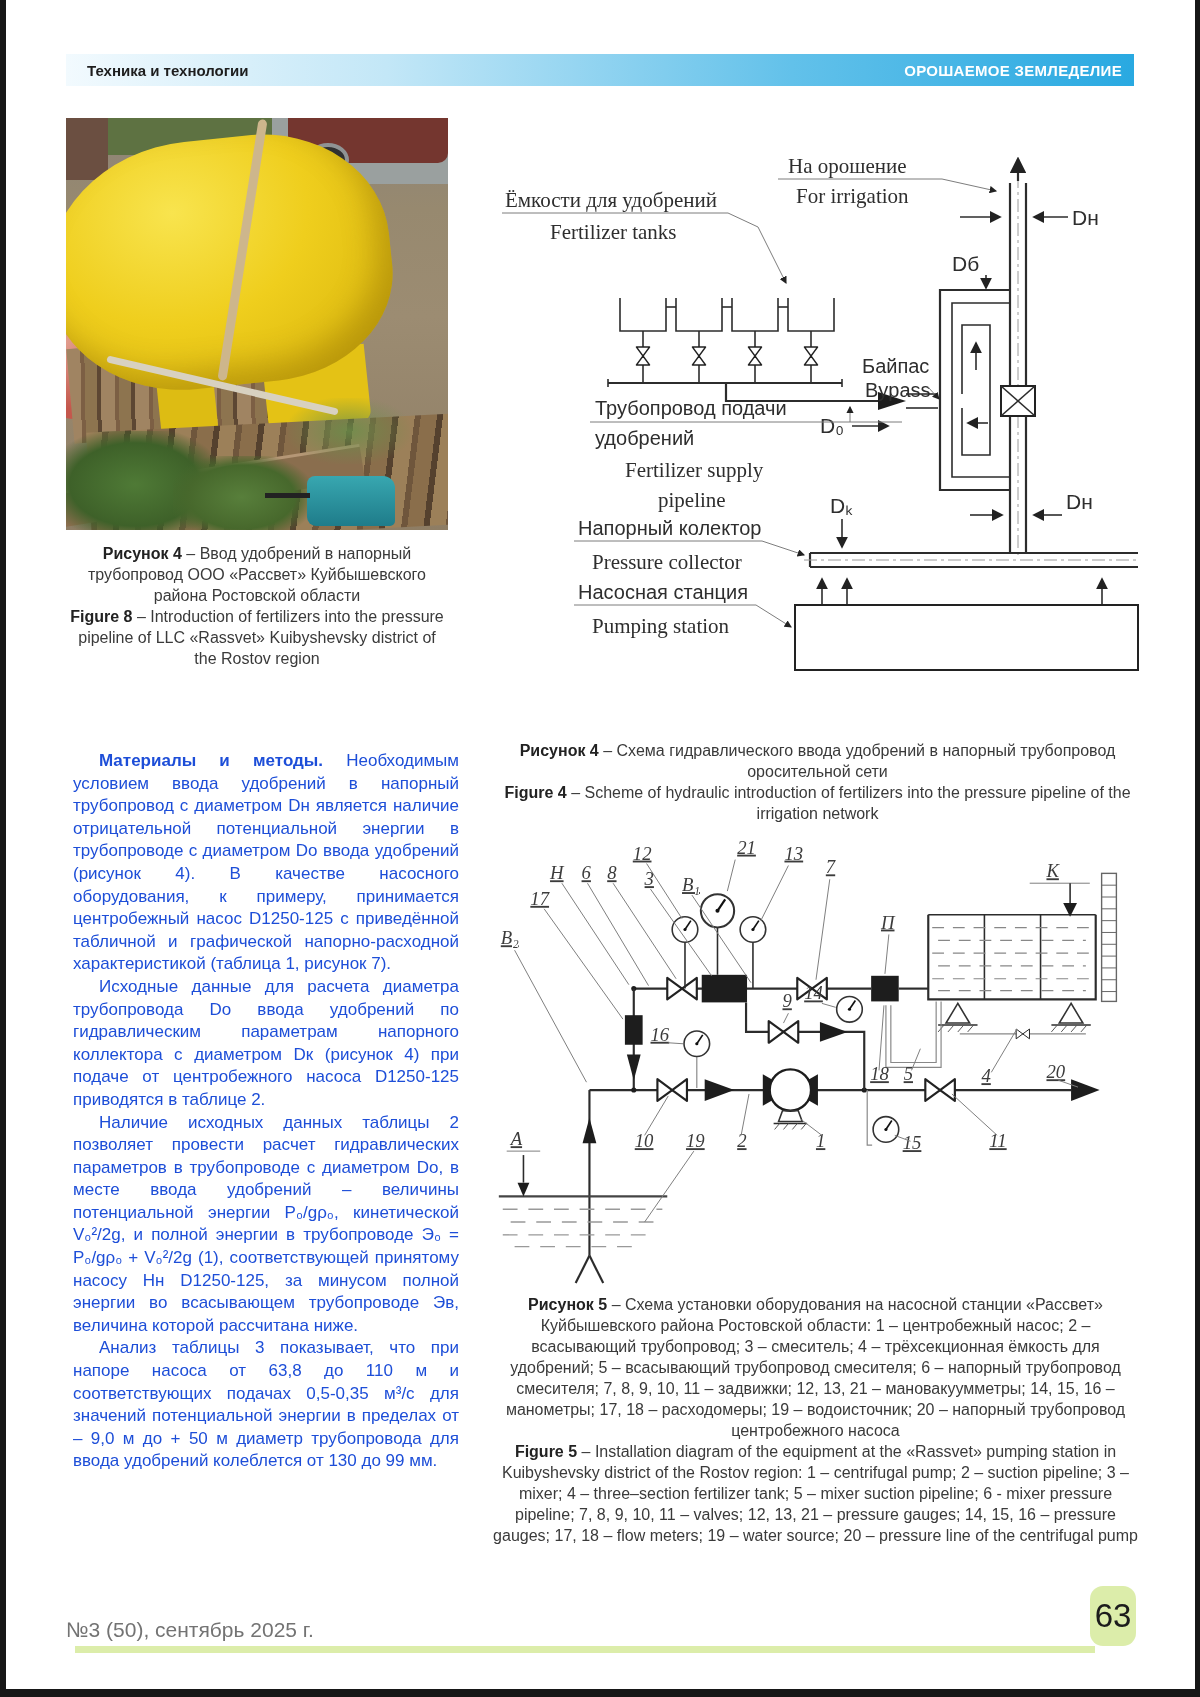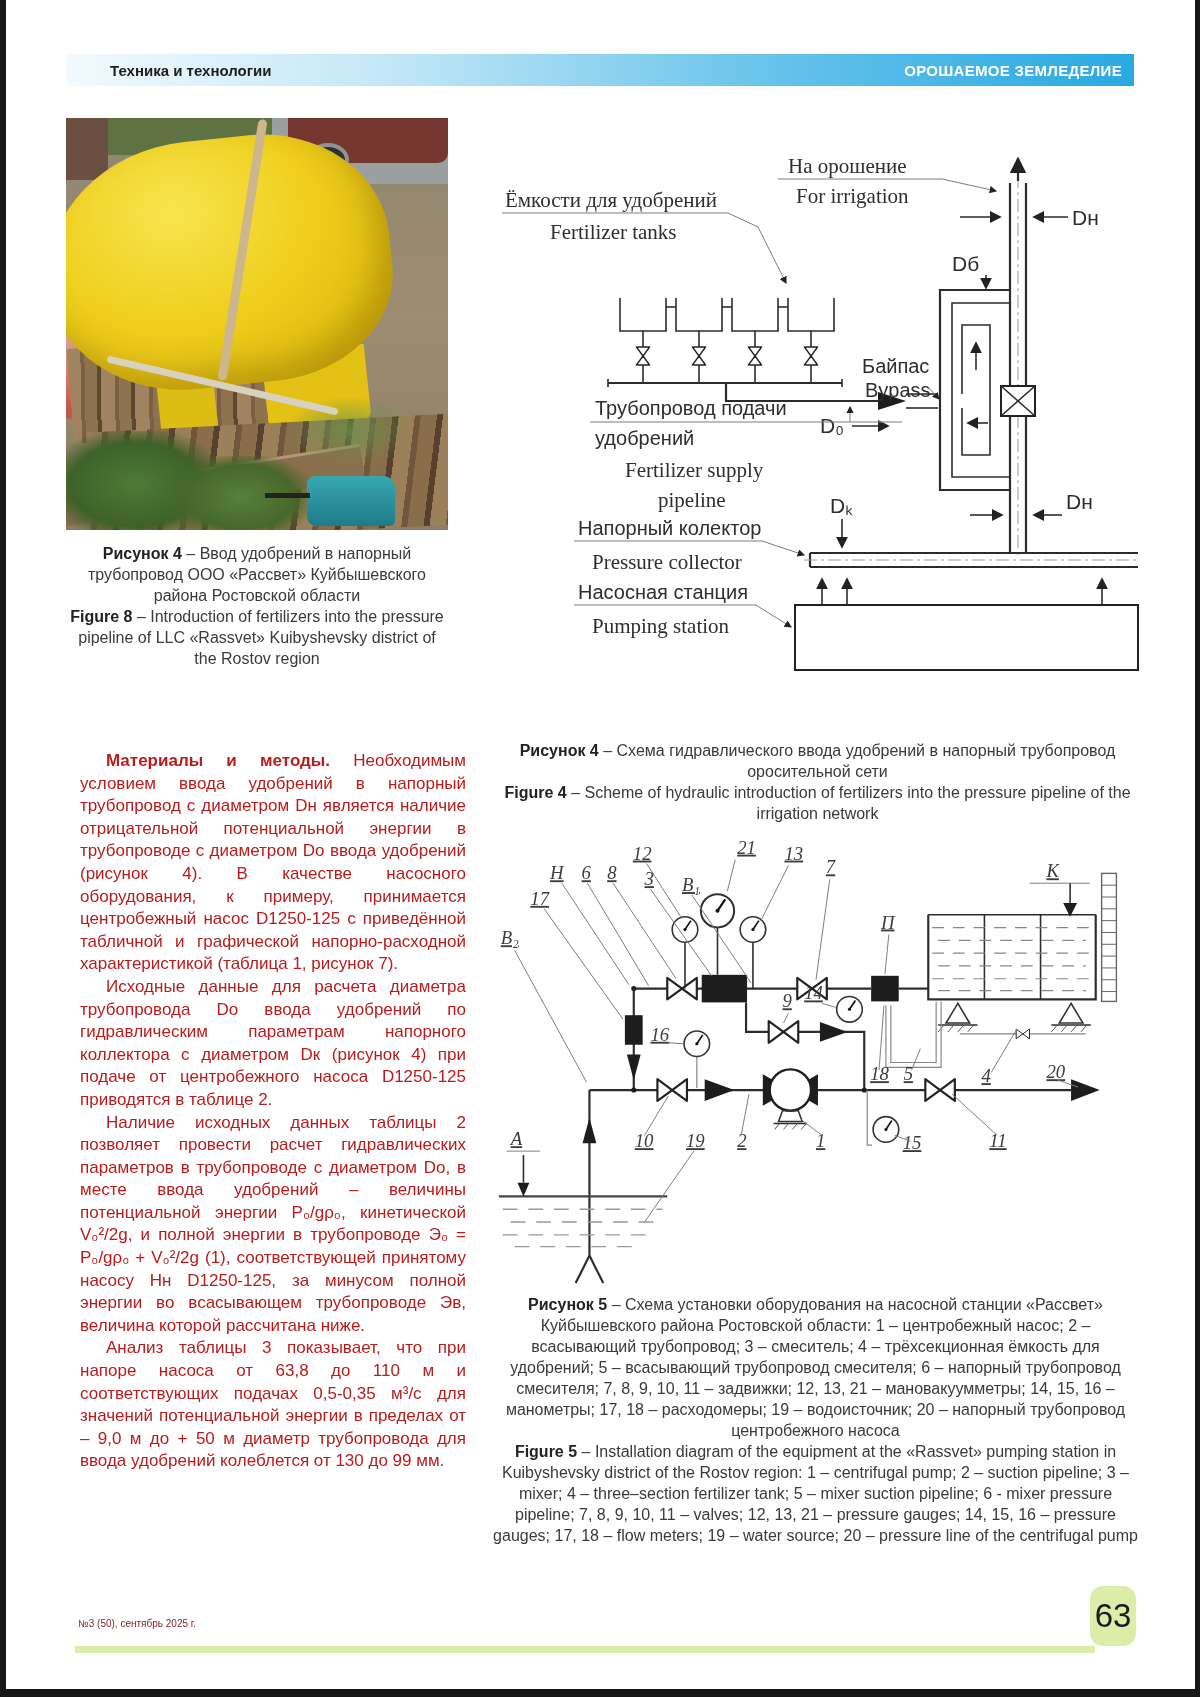--- a/index.html
+++ b/index.html
@@ -7,21 +7,21 @@
         font-family:"Liberation Sans",sans-serif;color:#2b2b2b;}
   .edge{position:absolute;background:#171717;z-index:50;}
   .edge-l{left:0;top:0;width:6px;height:100%;}
   .edge-r{right:0;top:0;width:5px;height:100%;}
   .edge-b{left:0;bottom:0;width:100%;height:8px;}
 
   
   .hdr{position:absolute;left:66px;top:54px;width:1068px;height:32px;
        background:linear-gradient(90deg,#f2fafe 0%,#c3e7f7 30%,#62c1ea 68%,#29a9e1 100%);
        display:flex;align-items:center;justify-content:space-between;}
-  .hdr-left{margin-left:44px;font-size:15px;font-weight:bold;color:#1d1d1d;}
+  .hdr-left{margin-left:21px;font-size:15px;font-weight:bold;color:#1d1d1d;}
   .hdr-right{margin-right:12px;font-size:15px;font-weight:bold;color:#ffffff;letter-spacing:.3px;}
 
   
   .photo{position:absolute;left:66px;top:118px;width:382px;height:412px;overflow:hidden;background:#93866f;}
   .photo *{position:absolute;}
   .ph-ground{left:0;top:0;width:100%;height:100%;background:linear-gradient(180deg,#8d8478 0%,#97896f 22%,#9c8c72 48%,#8e7d64 100%);}
   .ph-pave{right:0;top:0;width:58%;height:16%;background:#9aa09f;}
   .ph-grasstop{left:10%;top:0;width:44%;height:9%;background:#5e7242;}
   .ph-fence{left:0;top:0;width:11%;height:15%;background:#6b4f41;}
   .ph-car{right:0;top:0;width:42%;height:11%;background:#74362f;border-radius:0 0 10px 16px;}
@@ -46,41 +46,41 @@
   .ph-drill-bit{left:52%;top:91%;width:12%;height:5px;background:#222;}
 
   
   .cap{position:absolute;text-align:center;font-size:16px;line-height:21px;color:#3a3a3a;}
   .cap b{color:#222;}
   .cap-f3{left:66px;top:543px;width:382px;}
   .cap-f4{left:495px;top:740px;width:645px;}
   .cap-f5{left:488px;top:1294px;width:655px;}
 
   
-  .bodycol{position:absolute;left:80px;top:750px;width:386px;font-size:17px;line-height:22.6px;
-           text-align:justify;color:#b91c1c;}
+  .bodycol{position:absolute;left:73px;top:750px;width:386px;font-size:17px;line-height:22.6px;
+           text-align:justify;color:#1d4ed8;}
   .bodycol p{margin:0;text-indent:26px;}
 
   
   .fig4{position:absolute;left:490px;top:135px;width:650px;height:545px;}
   .fig5{position:absolute;left:490px;top:832px;width:650px;height:458px;}
   svg text{fill:#2e2e2e;}
   .t-sans{font-family:"Liberation Sans",sans-serif;font-size:20px;}
   .t-serif{font-family:"Liberation Serif",serif;font-size:21px;}
   .t-dim{font-family:"Liberation Sans",sans-serif;font-size:21px;}
   .t-num{font-family:"Liberation Serif",serif;font-size:19px;font-style:italic;text-decoration:underline;fill:#3c3c3c;}
   .pipe{stroke:#2c2c2c;stroke-width:2.2;fill:none;}
   .thin{stroke:#2c2c2c;stroke-width:1.6;fill:none;}
   .gray{stroke:#888;stroke-width:1.2;fill:none;}
   .lead{stroke:#7d7d7d;stroke-width:1;fill:none;}
   .cline{stroke:#9a9a9a;stroke-width:1;fill:none;stroke-dasharray:13 4 3 4;}
   .blk{fill:#1d1d1d;}
 
   
-  .foot-issue{position:absolute;left:78px;top:1618px;font-size:10px;color:#7f1d1d;}
+  .foot-issue{position:absolute;left:66px;top:1618px;font-size:21px;color:#737373;}
   .foot-bar{position:absolute;left:75px;top:1646px;width:1020px;height:7px;}
   .foot-page{position:absolute;left:1090px;top:1586px;width:46px;height:60px;
              font-size:33px;color:#1c1c1c;text-align:center;line-height:60px;}
 </style>
 </head>
 <body>
 
 <div class="page">
   <div class="edge edge-l"></div>
   <div class="edge edge-r"></div>

